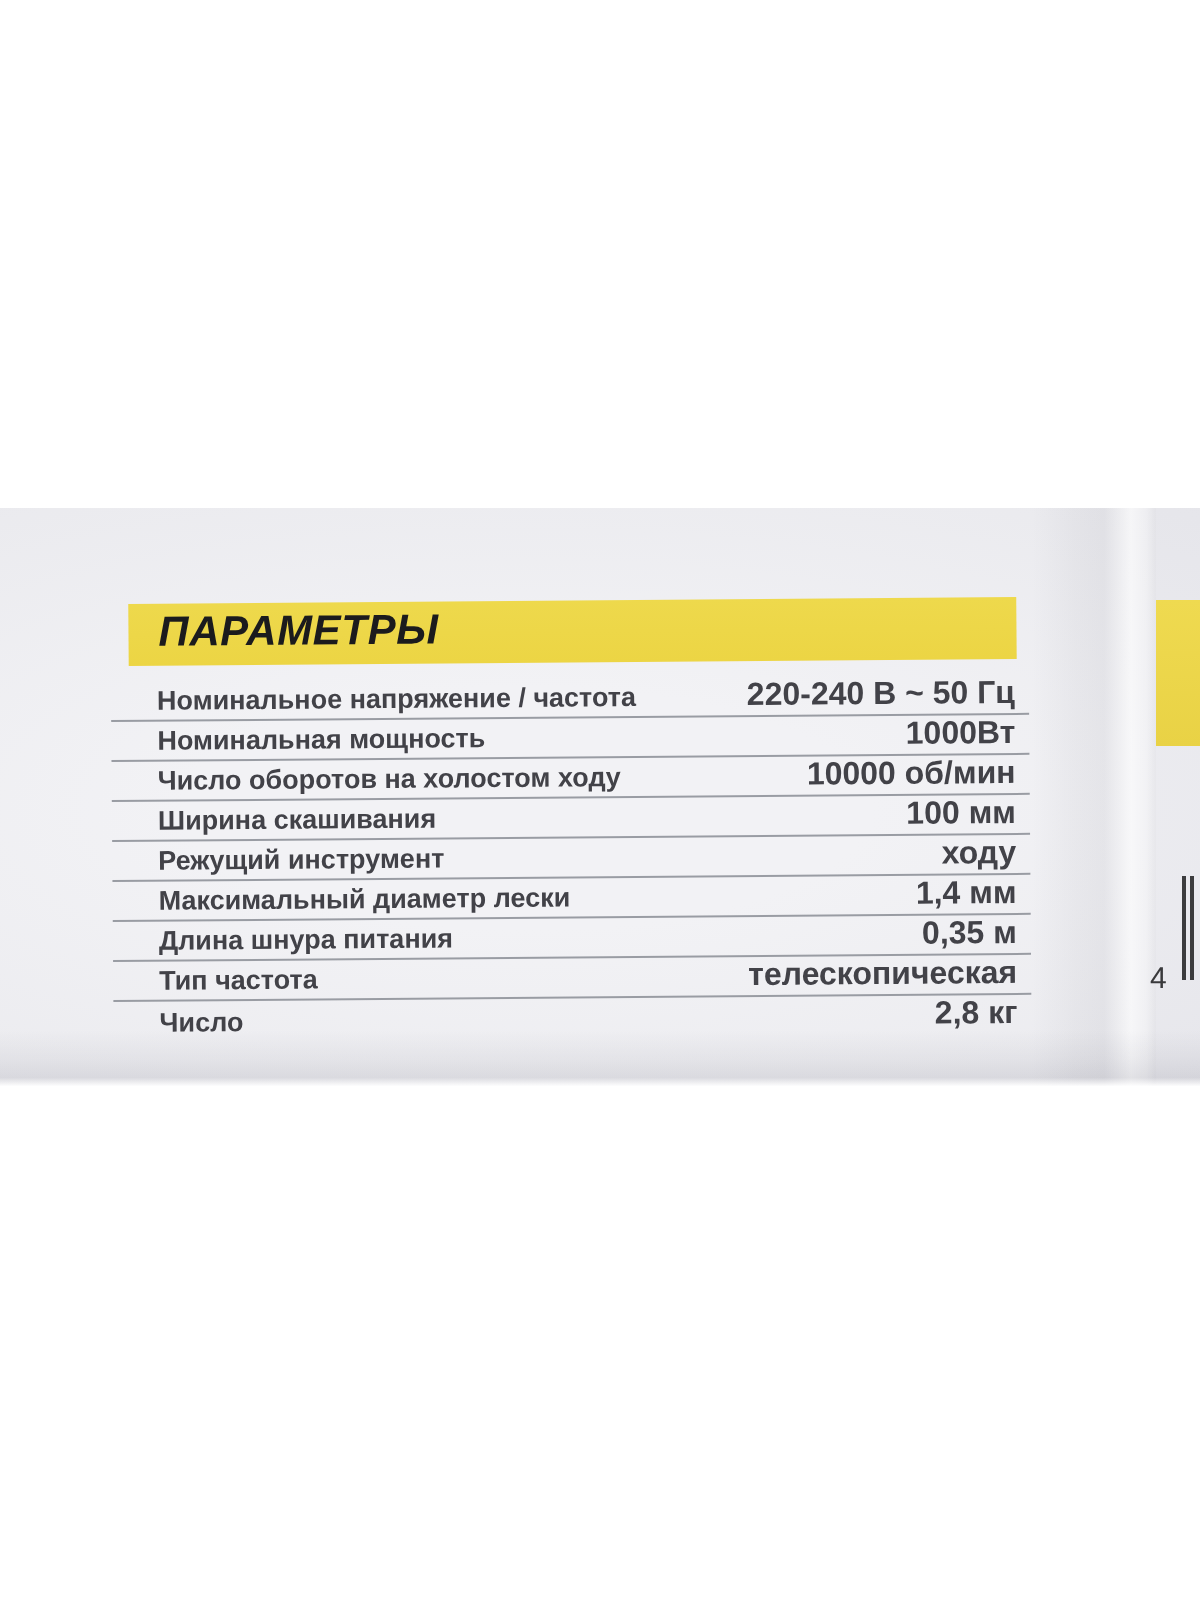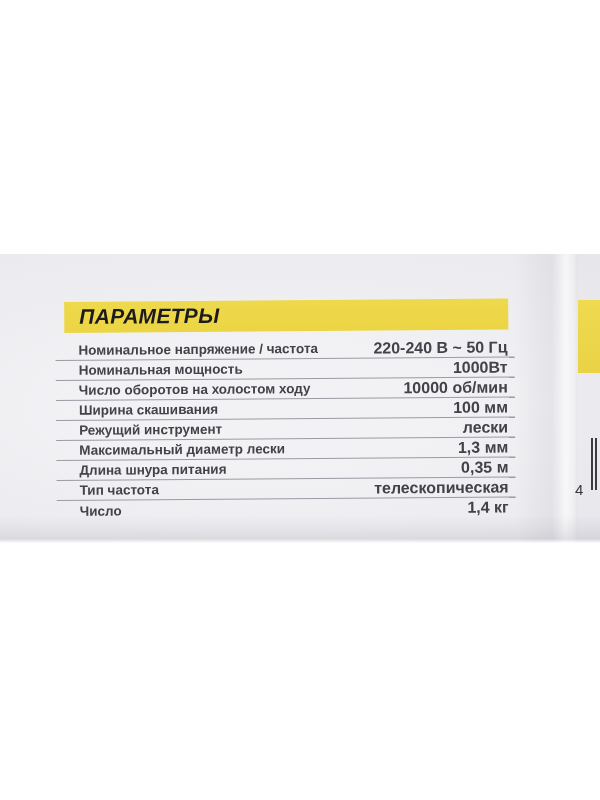--- a/index.html
+++ b/index.html
@@ -157,37 +157,37 @@
         <div class="spec-row">
           <span class="spec-label">Число оборотов на холостом ходу</span>
           <span class="spec-value">10000 об/мин</span>
         </div>
         <div class="spec-row">
           <span class="spec-label">Ширина скашивания</span>
           <span class="spec-value">100 мм</span>
         </div>
         <div class="spec-row">
           <span class="spec-label">Режущий инструмент</span>
-          <span class="spec-value">лески</span>
+          <span class="spec-value">ходу</span>
         </div>
         <div class="spec-row">
           <span class="spec-label">Максимальный диаметр лески</span>
-          <span class="spec-value">1,3 мм</span>
+          <span class="spec-value">1,4 мм</span>
         </div>
         <div class="spec-row">
           <span class="spec-label">Длина шнура питания</span>
           <span class="spec-value">0,35 м</span>
         </div>
         <div class="spec-row">
           <span class="spec-label">Тип частота</span>
           <span class="spec-value">телескопическая</span>
         </div>
         <div class="spec-row">
           <span class="spec-label">Число</span>
-          <span class="spec-value">1,4 кг</span>
+          <span class="spec-value">2,8 кг</span>
         </div>
       </div>
     </div>
 
     <div class="corner-shade"></div>
 
     <div class="side-panel">
       <div class="side-stripe"></div>
     </div>
 

